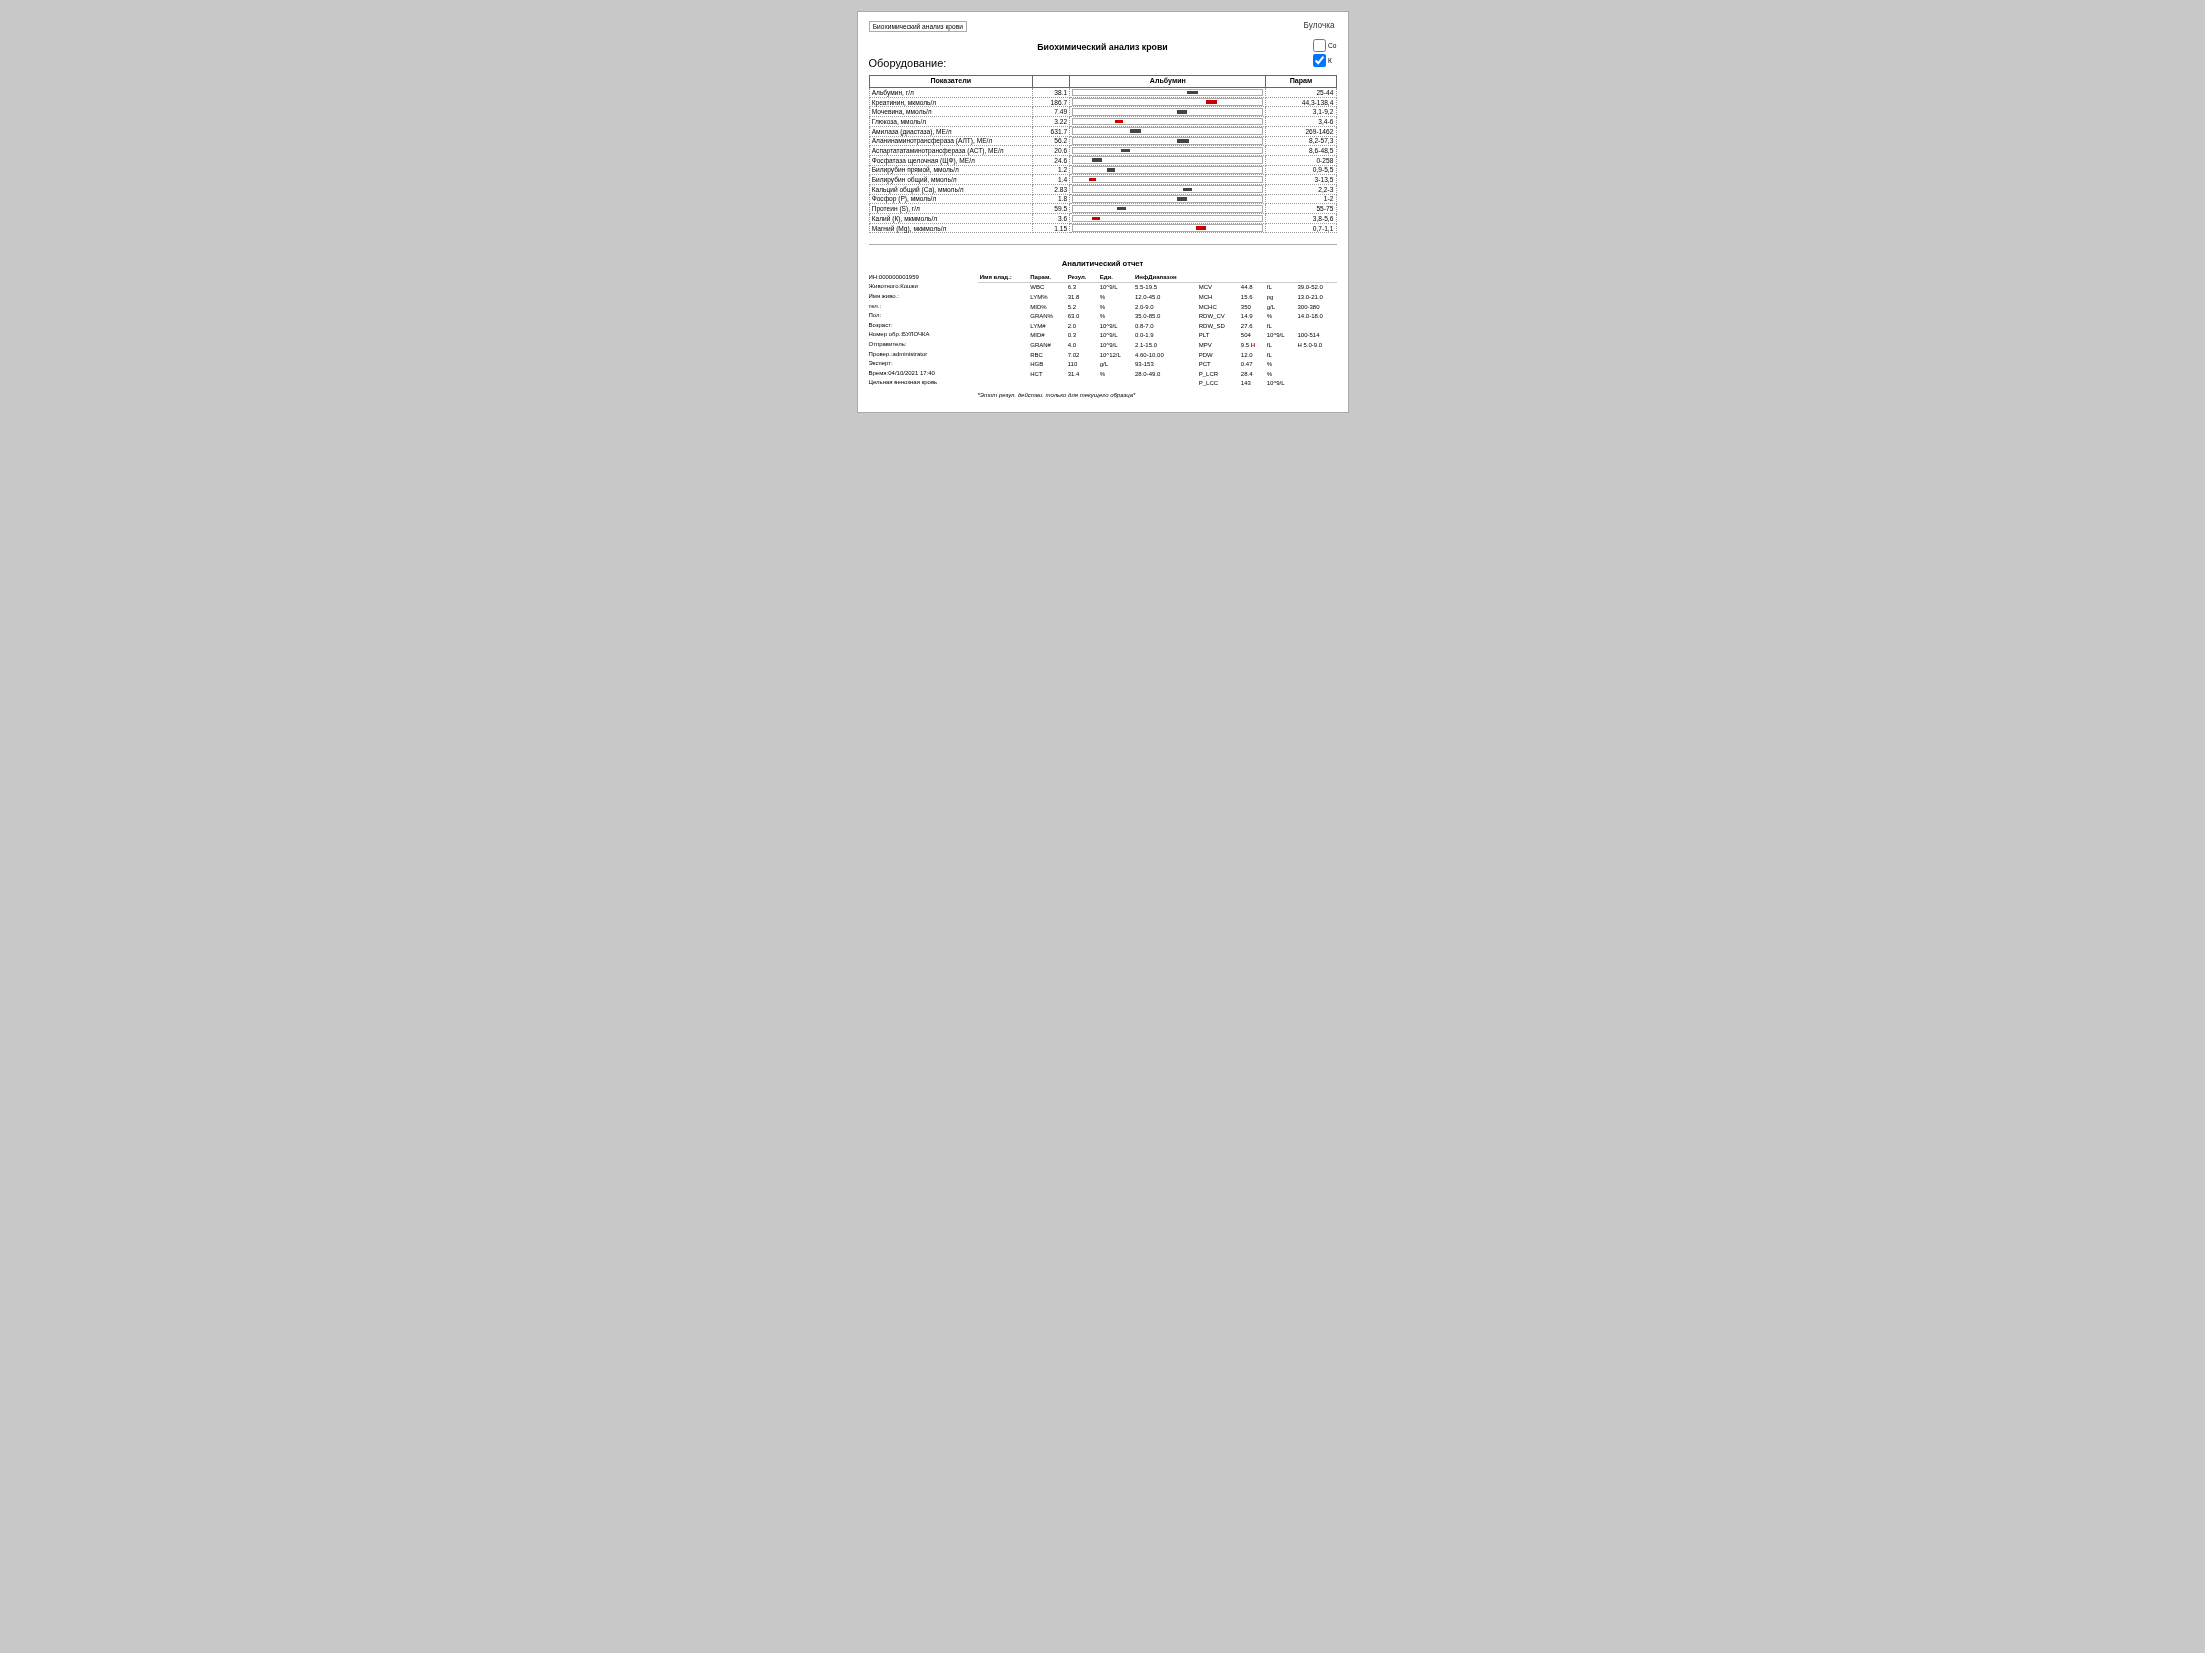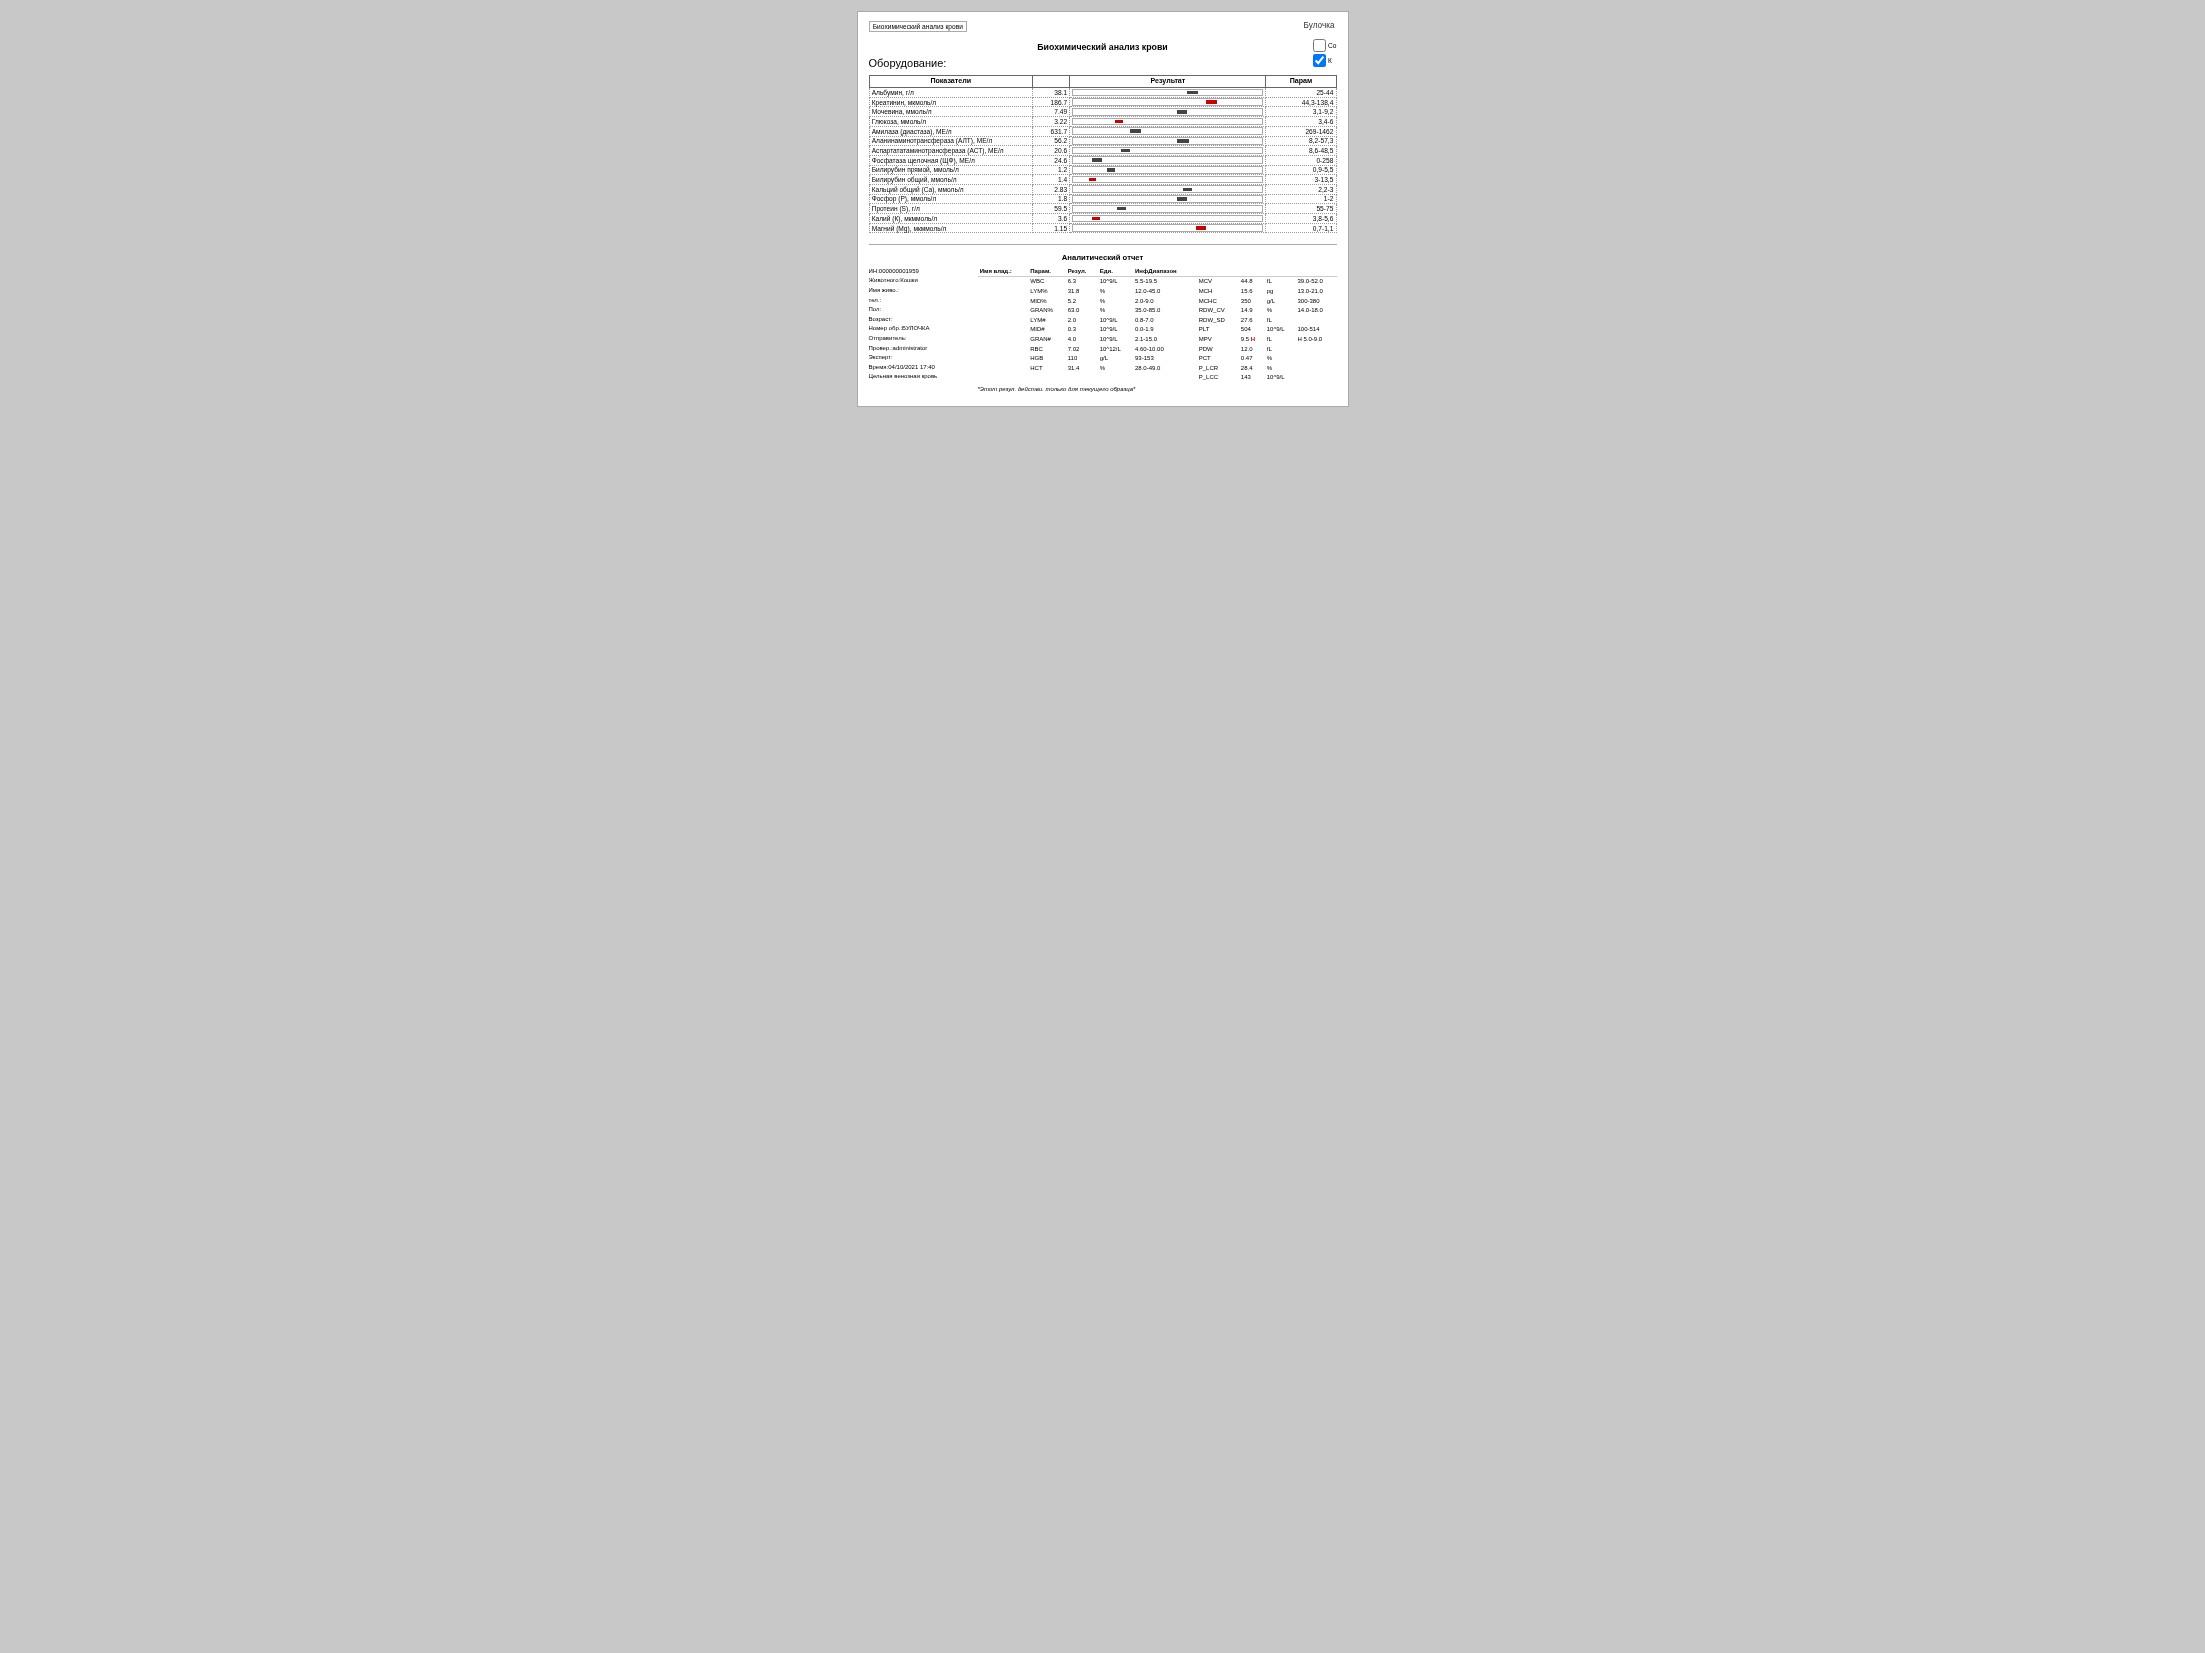--- a/index.html
+++ b/index.html
@@ -98,21 +98,21 @@
     .bar-abnormal {
       background: #cc0000;
       position: absolute;
       top: 1.1px;
       bottom: 1.1px;
     }
 
     
     .analytics-section {
       border-top: 0.5px solid #aaa;
-      padding-top: 8px;
+      padding-top: 14px;
     }
     .analytics-title {
       text-align: center;
       font-size: 7.7px;
       font-weight: bold;
       margin-bottom: 4.4px;
     }
     .analytics-grid {
       display: flex;
       gap: 0;
@@ -181,21 +181,21 @@
   <div class="equipment-line">
     <span>Оборудование:</span>
   </div>
 
   
   <table class="results-table">
     <thead>
       <tr>
         <th class="col-name">Показатели</th>
         <th class="col-value"></th>
-        <th class="col-chart">Результат</th>
+        <th class="col-chart">Альбумин</th>
         <th class="col-norm">Парам</th>
       </tr>
     </thead>
     <tbody id="results-tbody">
     <tr>
           <td class="col-name">Альбумин, г/л</td>
           <td class="col-value">38.1</td>
           <td class="col-chart">
             <div class="chart-cell">
               <div class="bar-normal" style="left: 60%; width: 6%;"></div>

